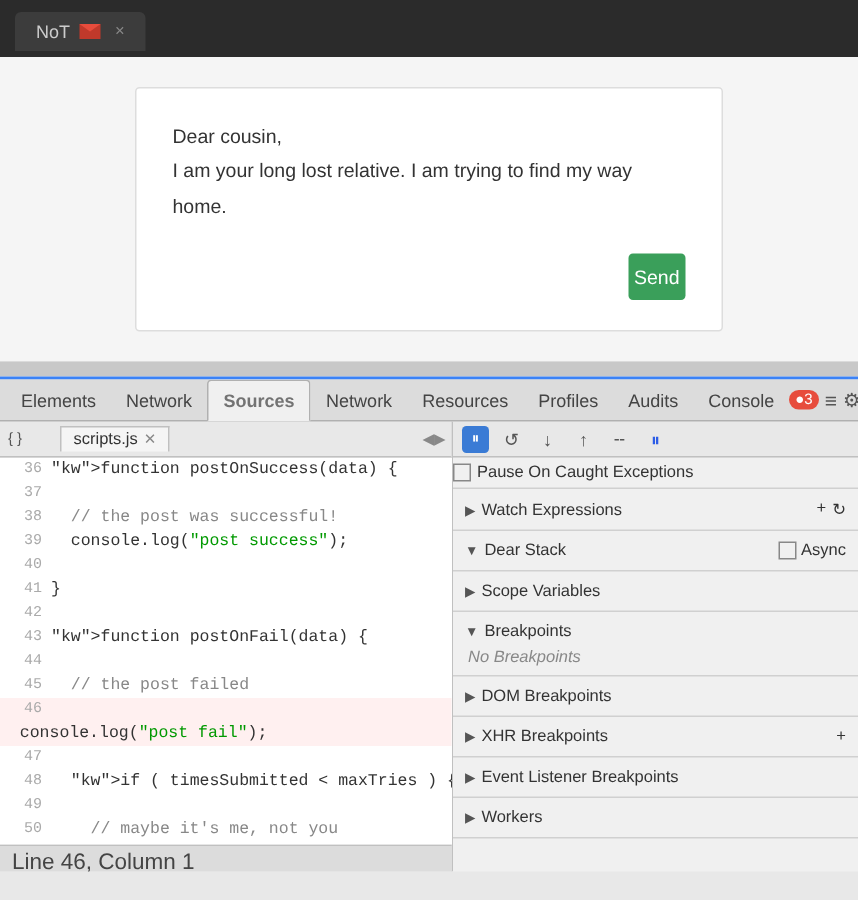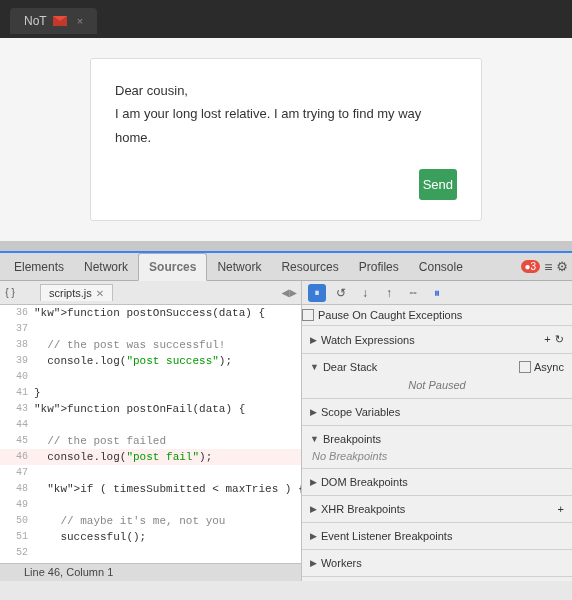--- a/index.html
+++ b/index.html
@@ -206,20 +206,21 @@
       font-size: 11px;
     }
     .code-line {
       display: flex;
       align-items: flex-start;
       min-height: 16px;
       line-height: 16px;
     }
     .code-line.breakpoint-line {
       background: #fff0f0;
+      flex-direction: column;
     }
     .line-num {
       color: #aaa;
       min-width: 34px;
       text-align: right;
       padding-right: 6px;
       user-select: none;
       flex-shrink: 0;
       font-size: 10px;
     }
@@ -227,23 +228,23 @@
       color: #333;
       white-space: pre;
       flex: 1;
     }
     .str { color: #009900; }
     .comment { color: #888; }
     .status-bar {
       background: #dcdcdc;
       border-top: 1px solid #c0c0c0;
       height: 18px;
-      font-size: 11px;
+      font-size: 15px;
       color: #444;
-      padding: 2px 24px;
+      padding: 2px 8px;
       flex-shrink: 0;
     }
 
     
     .right-panel {
       width: 270px;
       display: flex;
       flex-direction: column;
       overflow: hidden;
     }
@@ -375,20 +376,23 @@
     <div class="devtools-tab">
       <span>Network</span>
     </div>
     <div class="devtools-tab">
       <span>Resources</span>
     </div>
     <div class="devtools-tab">
       <span>Profiles</span>
     </div>
     <div class="devtools-tab">
+      <span>Audits</span>
+    </div>
+    <div class="devtools-tab">
       <span>Console</span>
     </div>
     <div class="devtools-icons">
       <span class="badge">●3</span>
       <span style="font-size:14px;">≡</span>
       <span style="font-size:13px;">⚙</span>
 
     </div>
   </div>
 
@@ -420,20 +424,24 @@
             <span class="line-num">39</span>
             <span class="line-content">  console.log(<span class="str">"post success"</span>);</span>
           </div>
           <div class="code-line">
             <span class="line-num">40</span>
             <span class="line-content"></span>
           </div>
           <div class="code-line">
             <span class="line-num">41</span>
             <span class="line-content">}</span>
+          </div>
+          <div class="code-line">
+            <span class="line-num">42</span>
+            <span class="line-content"></span>
           </div>
           <div class="code-line">
             <span class="line-num">43</span>
             <span class="line-content"><span class="&lt;span">"kw"</span>&gt;function postOnFail(data) {</span>
           </div>
           <div class="code-line">
             <span class="line-num">44</span>
             <span class="line-content"></span>
           </div>
           <div class="code-line">
@@ -503,21 +511,20 @@
 
         <div class="panel-section">
           <div class="section-header">
             <span class="arrow">▼</span>
             <span>Dear Stack</span>
             <span class="async-check">
               <span class="panel-checkbox"></span>
               <span>Async</span>
             </span>
           </div>
-          <div class="not-paused section-content">Not Paused</div>
         </div>
 
         <div class="panel-section">
           <div class="section-header">
             <span class="arrow">▶</span>
             <span>Scope Variables</span>
           </div>
         </div>
 
         <div class="panel-section">

